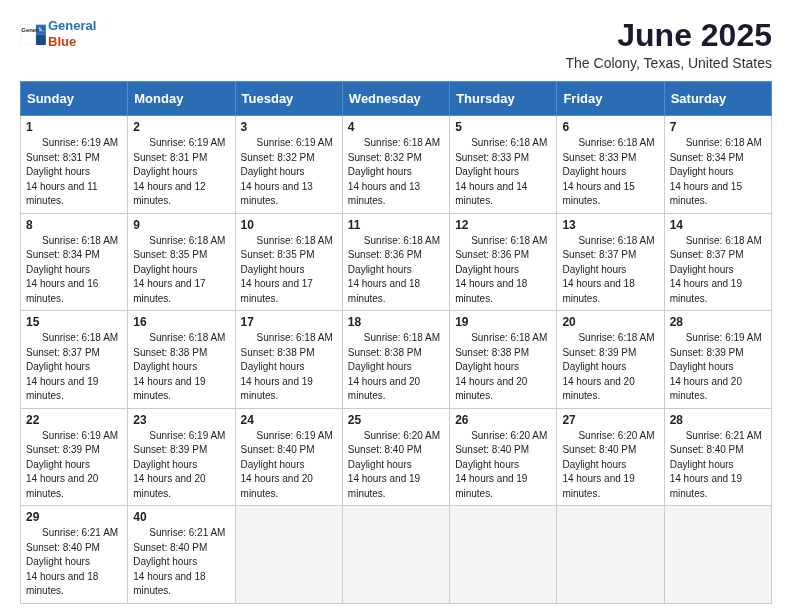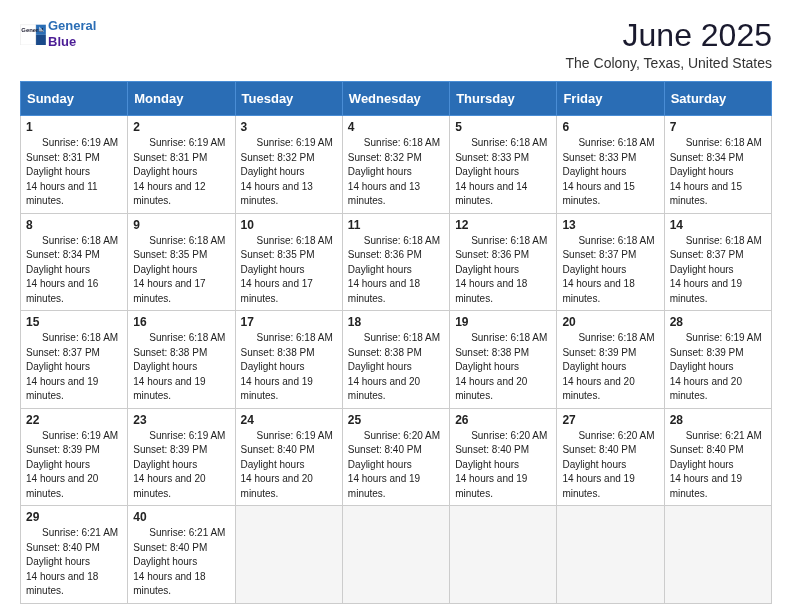--- a/index.html
+++ b/index.html
@@ -38,21 +38,21 @@
     }
     .logo-icon {
       width: 28px;
       height: 22px;
     }
     .title-block {
       text-align: right;
     }
     .main-title {
       font-size: 32px;
-      font-weight: normal;
+      font-weight: bold;
       color: #1a1a2e;
       line-height: 1.1;
     }
     .subtitle {
       font-size: 14px;
       color: #333;
       margin-top: 2px;
     }
     .calendar {
       flex: 1;
@@ -107,21 +107,21 @@
       <svg class="logo-icon" viewBox="0 0 32 26">
         <rect x="0" y="0" width="32" height="26" fill="#fff"></rect>
         <polygon points="18,2 30,2 30,14 18,14" fill="#2a6db5"></polygon>
         <polygon points="18,14 30,14 30,26 18,26" fill="#1a4a8a"></polygon>
         <polygon points="0,2 18,2 18,26 0,26" fill="#fff" stroke="#ddd" stroke-width="0.5"></polygon>
         <text x="1" y="11" font-size="7" font-weight="bold" fill="#1a1a2e" font-family="Arial">General</text>
         <polygon points="22,4 28,10 22,10" fill="#fff" opacity="0.6"></polygon>
       </svg>
       <div class="logo-text">
         <div><span>General</span></div>
-        <div><span style="color:#4c1d95">Blue</span></div>
+        <div><span style="color:#c2410c">Blue</span></div>
       </div>
     </div>
     <div class="title-block">
       <div class="main-title">June 2025</div>
       <div class="subtitle">The Colony, Texas, United States</div>
     </div>
   </div>
 
   <table class="calendar">
     <thead>

